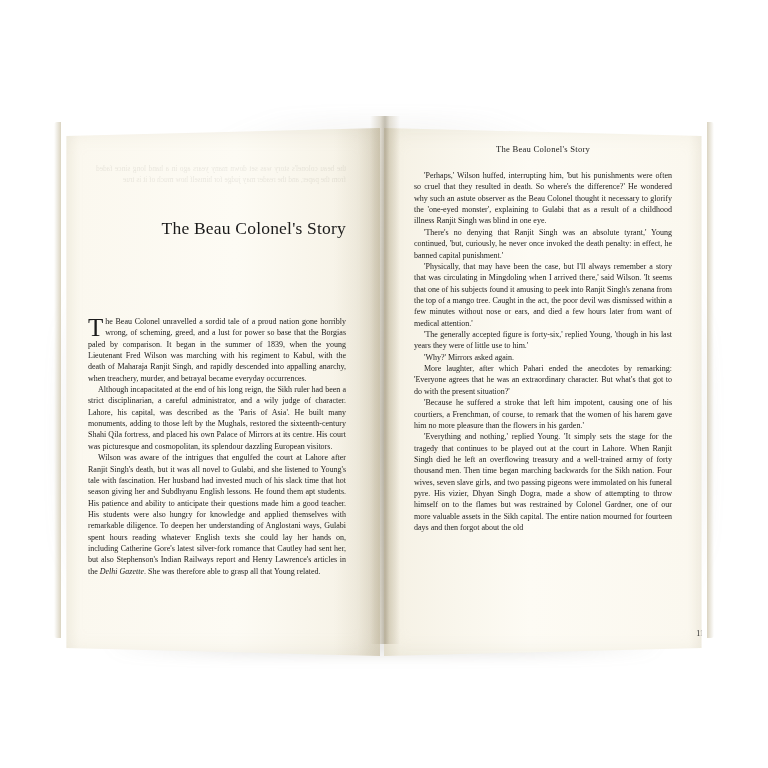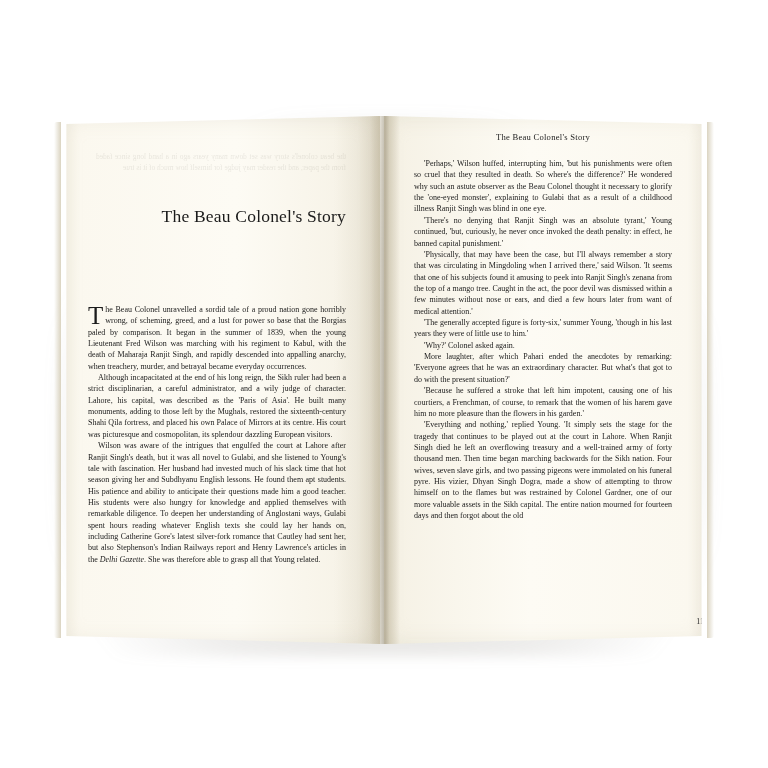--- a/index.html
+++ b/index.html
@@ -37,21 +37,21 @@
     position: absolute;
     left: 60px;
     top: 116px;
     width: 648px;
     height: 528px;
   }
 
   
   .leaf {
     position: absolute;
-    top: 0;
+    top: 12px;
     height: 528px;
     background: #fbf8ef;
   }
   .leaf.left {
     left: 0;
     width: 320px;
     background: linear-gradient(to right, #f3efe2 0%, #fbf8ef 6%, #fdfbf4 55%, #f6f2e6 93%, #e9e3d3 100%);
     box-shadow: inset 0 0 22px rgba(190,182,160,0.28);
     clip-path: polygon(2% 1.5%, 100% 0%, 100% 100%, 2% 98.5%);
   }
@@ -214,22 +214,22 @@
     </div>
 
     <div class="leaf right">
 
       <div class="text-col" id="right-col">
         <div class="running-head">The Beau Colonel's Story</div>
 
         <p class="body">'Perhaps,' Wilson huffed, interrupting him, 'but his punishments were often so cruel that they resulted in death. So where's the difference?' He wondered why such an astute observer as the Beau Colonel thought it necessary to glorify the 'one-eyed monster', explaining to Gulabi that as a result of a childhood illness Ranjit Singh was blind in one eye.</p>
         <p class="body">'There's no denying that Ranjit Singh was an absolute tyrant,' Young continued, 'but, curiously, he never once invoked the death penalty: in effect, he banned capital punishment.'</p>
         <p class="body">'Physically, that may have been the case, but I'll always remember a story that was circulating in Mingdoling when I arrived there,' said Wilson. 'It seems that one of his subjects found it amusing to peek into Ranjit Singh's zenana from the top of a mango tree. Caught in the act, the poor devil was dismissed within a few minutes without nose or ears, and died a few hours later from want of medical attention.'</p>
-        <p class="body">'The generally accepted figure is forty-six,' summer Young, 'though in his last years they were of little use to him.'</p>
-        <p class="body">'Why?' Colonel asked again.</p>
+        <p class="body">'The generally accepted figure is forty-six,' replied Young, 'though in his last years they were of little use to him.'</p>
+        <p class="body">'Why?' Mirrors asked again.</p>
         <p class="body">More laughter, after which Pahari ended the anecdotes by remarking: 'Everyone agrees that he was an extraordinary character. But what's that got to do with the present situation?'</p>
         <p class="body">'Because he suffered a stroke that left him impotent, causing one of his courtiers, a Frenchman, of course, to remark that the women of his harem gave him no more pleasure than the flowers in his garden.'</p>
         <p class="body">'Everything and nothing,' replied Young. 'It simply sets the stage for the tragedy that continues to be played out at the court in Lahore. When Ranjit Singh died he left an overflowing treasury and a well-trained army of forty thousand men. Then time began marching backwards for the Sikh nation. Four wives, seven slave girls, and two passing pigeons were immolated on his funeral pyre. His vizier, Dhyan Singh Dogra, made a show of attempting to throw himself on to the flames but was restrained by Colonel Gardner, one of our more valuable assets in the Sikh capital. The entire nation mourned for fourteen days and then forgot about the old</p>
       </div>
 
       <div class="folio">119</div>
 
       <div class="curve r"></div>
     </div>
 

